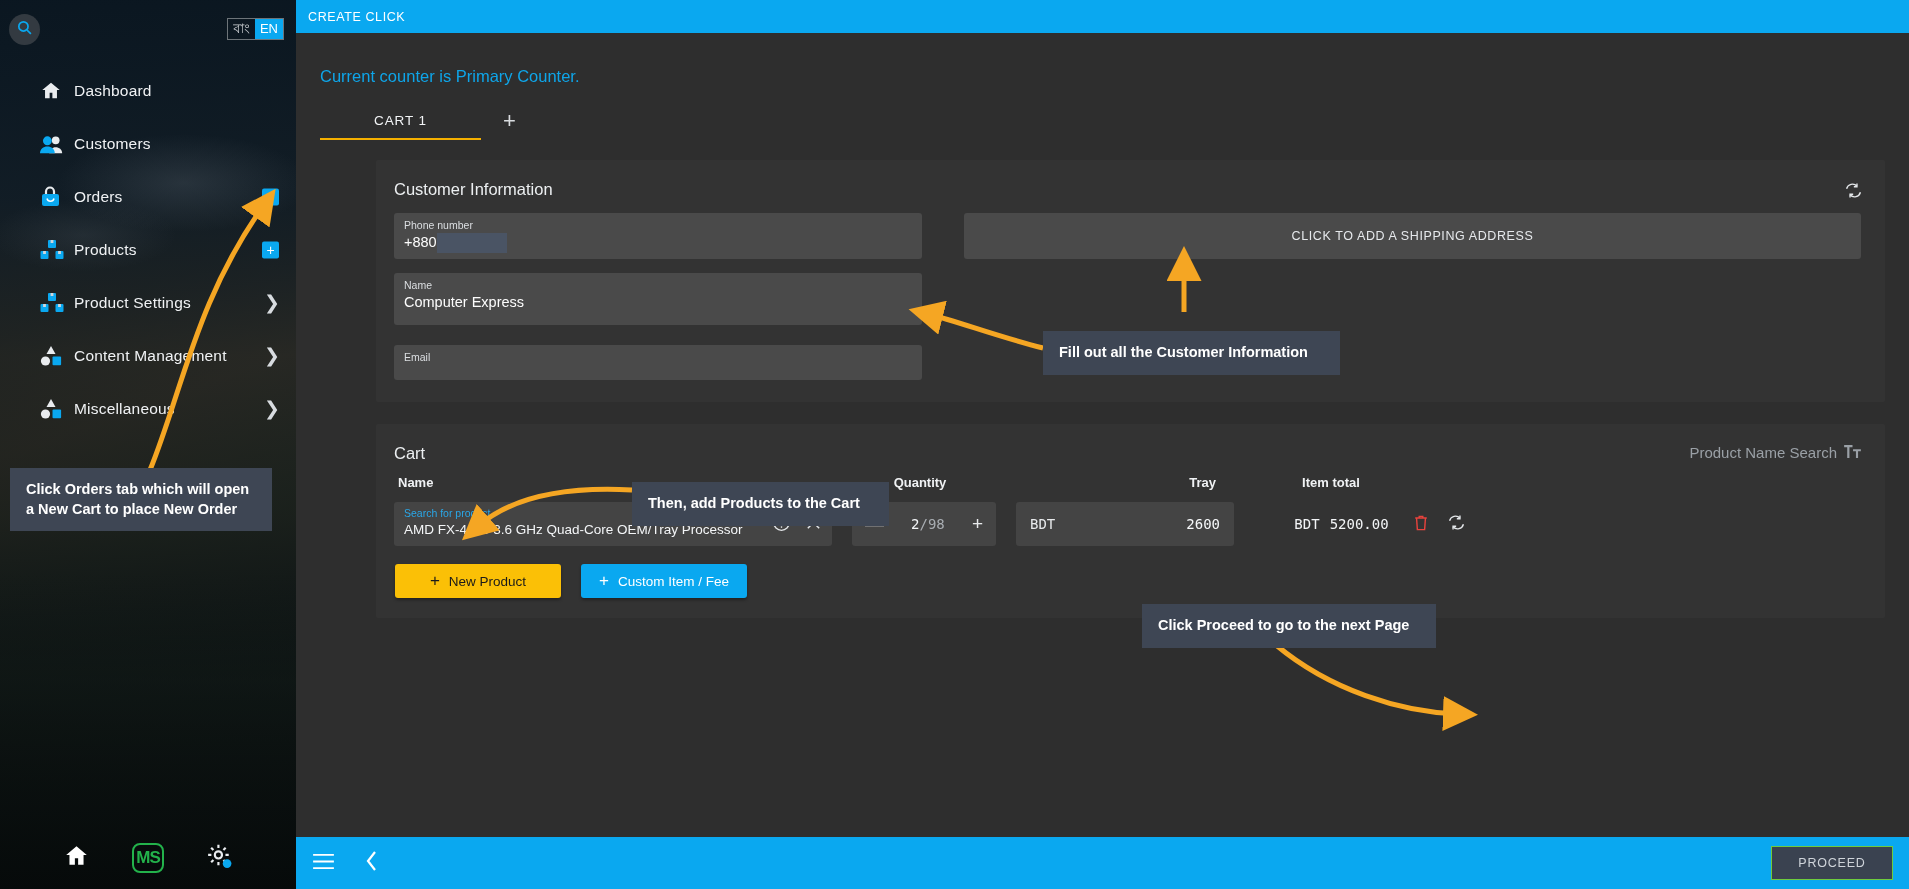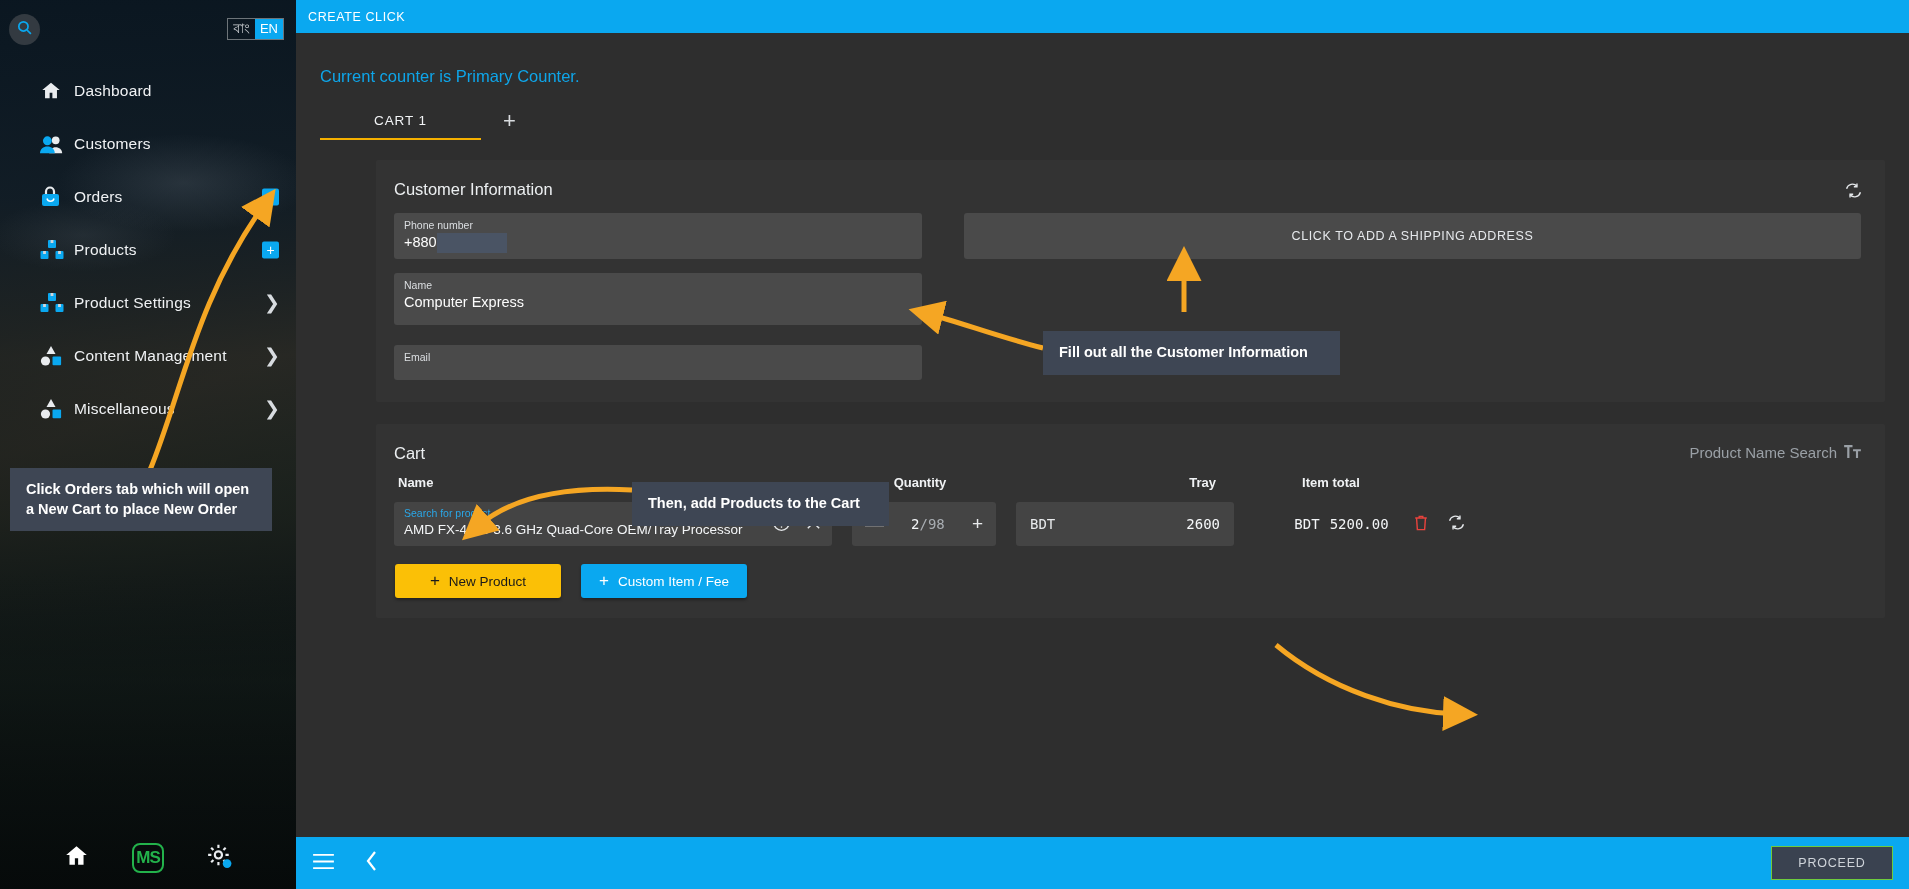--- a/index.html
+++ b/index.html
@@ -491,14 +491,15 @@
     <path d="M150,470 C182,392 196,300 264,205" stroke="#f5a623" stroke-width="5" fill="none" marker-end="url(#ah)"></path>
     <path d="M1043,348 C995,336 960,322 928,314" stroke="#f5a623" stroke-width="5" fill="none" marker-end="url(#ah)"></path>
     <path d="M1184,312 C1184,290 1184,278 1184,266" stroke="#f5a623" stroke-width="5" fill="none" marker-end="url(#ah)"></path>
     <path d="M632,490 C560,486 510,498 477,527" stroke="#f5a623" stroke-width="5" fill="none" marker-end="url(#ah)"></path>
     <path d="M1276,645 C1330,690 1400,712 1458,714" stroke="#f5a623" stroke-width="5" fill="none" marker-end="url(#ah)"></path>
   </svg>
 
   <div class="callout" style="left:10px; top:468px; width:262px;">Click Orders tab which will open a New Cart to place New Order</div>
   <div class="callout" style="left:1043px; top:331px; width:297px;">Fill out all the Customer Information</div>
   <div class="callout" style="left:632px; top:473px; width:257px;margin-top:9px;">Then, add Products to the Cart</div>
+  <div class="callout" style="left:1142px; top:604px; width:294px;">Click Proceed to go to the next Page</div>
 
 </div>
 
 </body></html>

